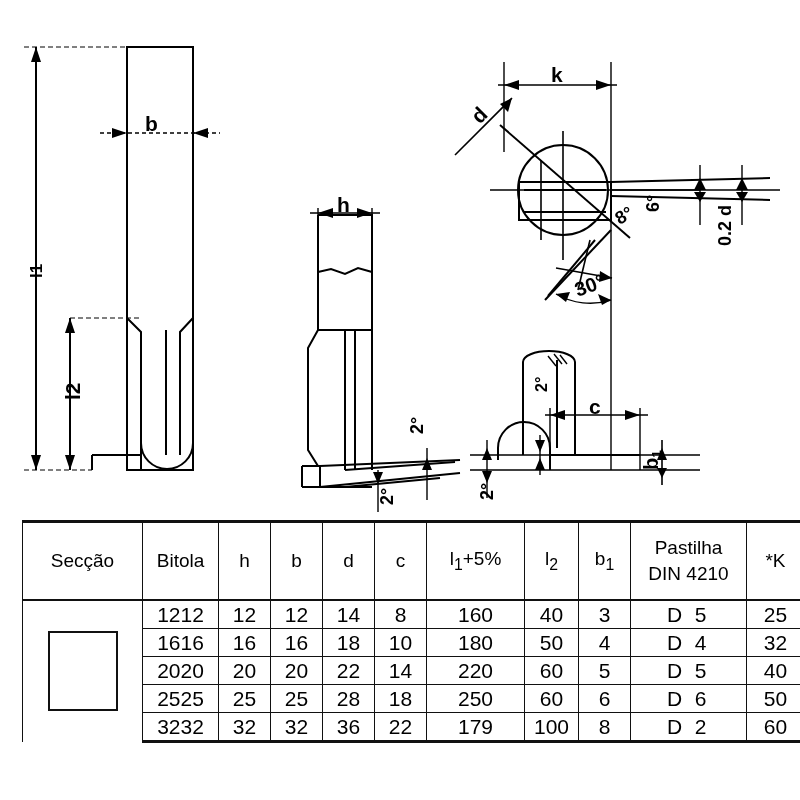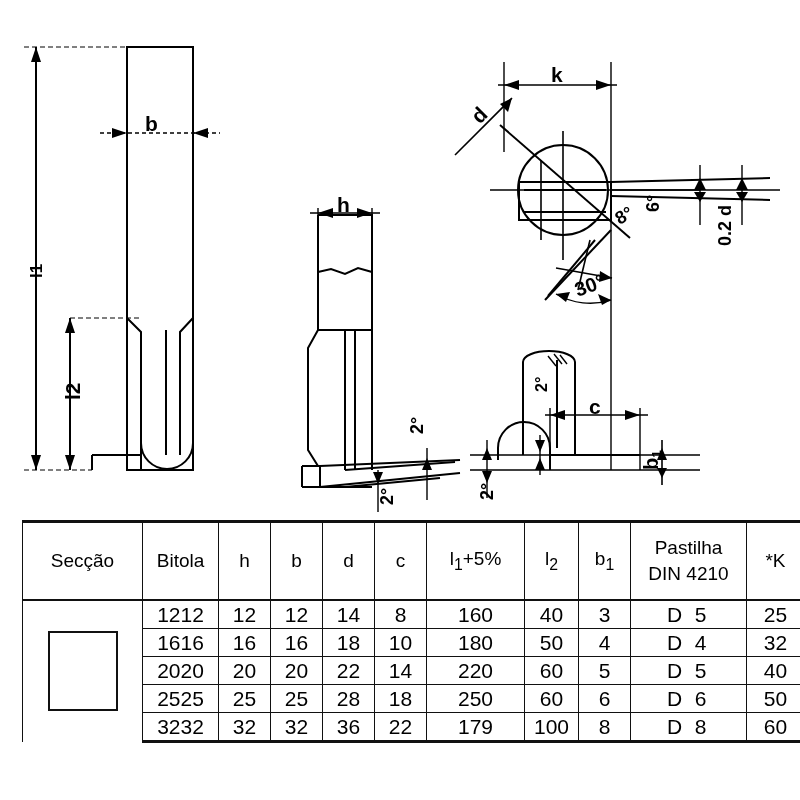--- a/index.html
+++ b/index.html
@@ -379,19 +379,19 @@
       </tr>
       <tr>
         <td>3232</td>
         <td>32</td>
         <td>32</td>
         <td>36</td>
         <td>22</td>
         <td>179</td>
         <td>100</td>
         <td>8</td>
-        <td class="pastilha-cell">D  8</td>
+        <td class="pastilha-cell">D  2</td>
         <td>60</td>
       </tr>
     </tbody>
   </table>
 
 </div>
 
 </body></html>

